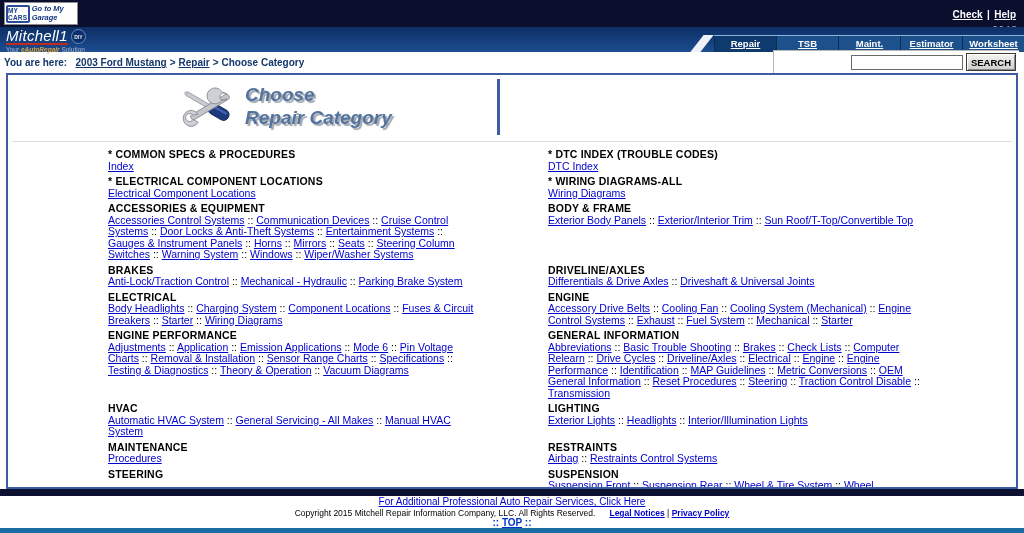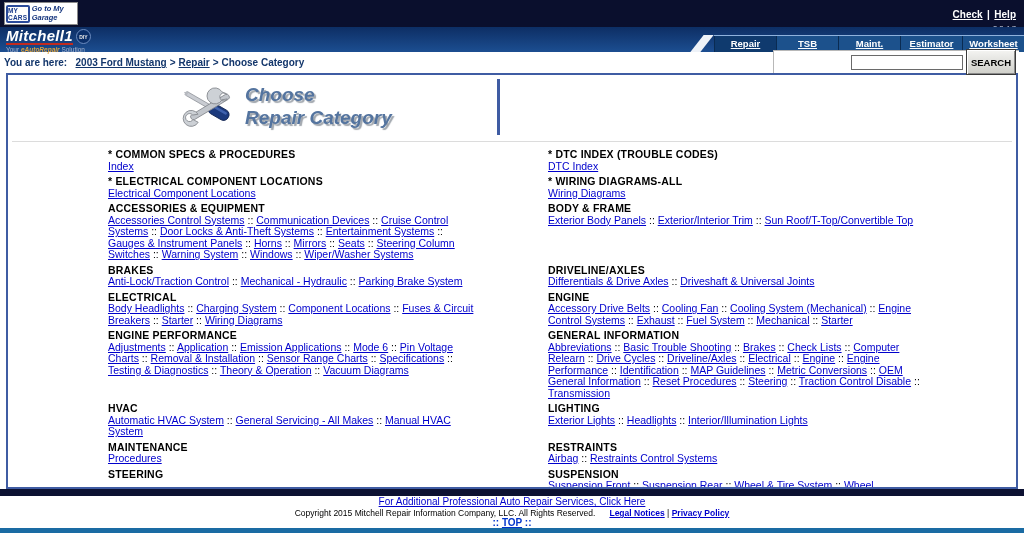--- a/index.html
+++ b/index.html
@@ -16,21 +16,21 @@
   .garage-label { font-size:7.5px; font-weight:bold; font-style:italic; color:#15357e; line-height:8.5px; }
   .userlinks { position:absolute; right:8px; top:4px; text-align:right; color:#fff; }
   .userlinks a { color:#fff; font-size:10px; font-weight:bold; text-decoration:underline; cursor:pointer; }
   .userlinks .pipe { color:#fff; font-size:10px; font-weight:bold; }
   .version { font-size:7.5px; color:#cfd6e8; margin-top:2px; }
 
   
   .logobar { height:25px; background:linear-gradient(180deg,#0d2e64,#1c4e91); position:relative; }
   .logo { position:absolute; left:6px; top:1px; }
   .logo-row { display:flex; align-items:center; }
-  .logo-main { color:#fff; font-size:15px; font-weight:bold; font-style:italic; letter-spacing:0.3px;
+  .logo-main { color:#fff; font-size:15px; font-weight:normal; font-style:italic; letter-spacing:0.3px;
     border-bottom:2px solid #c22a1e; padding-bottom:0; line-height:15px; }
   .diy-badge { width:15px; height:15px; margin-left:3px; border-radius:50%;
     background:#0a2f6a; border:1px solid #6c8cc0; color:#e8e8e8; font-size:5px; font-weight:bold;
     display:flex; align-items:center; justify-content:center; }
   .tagline { font-size:6.5px; color:#aab6cf; margin-top:1px; }
   .tagline .em { color:#e0a23c; font-style:italic; font-weight:bold; }
   .slash { position:absolute; bottom:0; right:317px; width:10px; height:17px;
     background:#eef2f8; transform:skewX(-38deg); }
   .tabstrip { position:absolute; right:0; bottom:0; height:17px; display:flex;
     border-top:1px solid #8fb2dd; }
@@ -43,21 +43,21 @@
   .crumbrow { height:21px; background:#fff; padding:5px 0 16px 4px;
     font-size:10px; font-weight:bold; color:#13366b; }
   .crumbrow a { color:#13366b; text-decoration:underline; cursor:pointer; }
   .crumb-sep { padding:0 3px; }
 
   
   .search-panel { position:absolute; top:50px; right:5px; width:246px; height:23px;
     background:#fff; border-left:1px solid #b8b8b8; border-top:1px solid #b8b8b8;
     display:flex; align-items:center; justify-content:flex-end; gap:3px; padding-right:3px; z-index:6; }
   .search-input { width:112px; height:15px; border:1px solid #6a6a6a; font-size:10px; padding:0 2px; }
-  .search-btn { height:26px; padding:0 4px; font-size:9.5px; font-weight:bold; color:#000;
+  .search-btn { height:18px; padding:0 4px; font-size:9.5px; font-weight:bold; color:#000;
     background:linear-gradient(180deg,#f4f4f2,#cfcfc9); border:1px solid #3a3a3a;
     box-shadow:inset 1px 1px 0 #fff, inset -1px -1px 0 #8a8a8a; cursor:pointer;
     font-family:"Liberation Sans", sans-serif; }
 
   
   .content { position:relative; margin:0 6px; height:416px; background:#fff;
     border:2px solid #3f5ca3; overflow:hidden; }
   .tools-icon { position:absolute; left:172px; top:8px; }
   .banner-title { position:absolute; left:237px; top:8px; font-size:19px; line-height:23px;
     font-weight:bold; font-style:italic; color:#54749f; text-shadow:2px 2px 1px #a0a6ad; }

